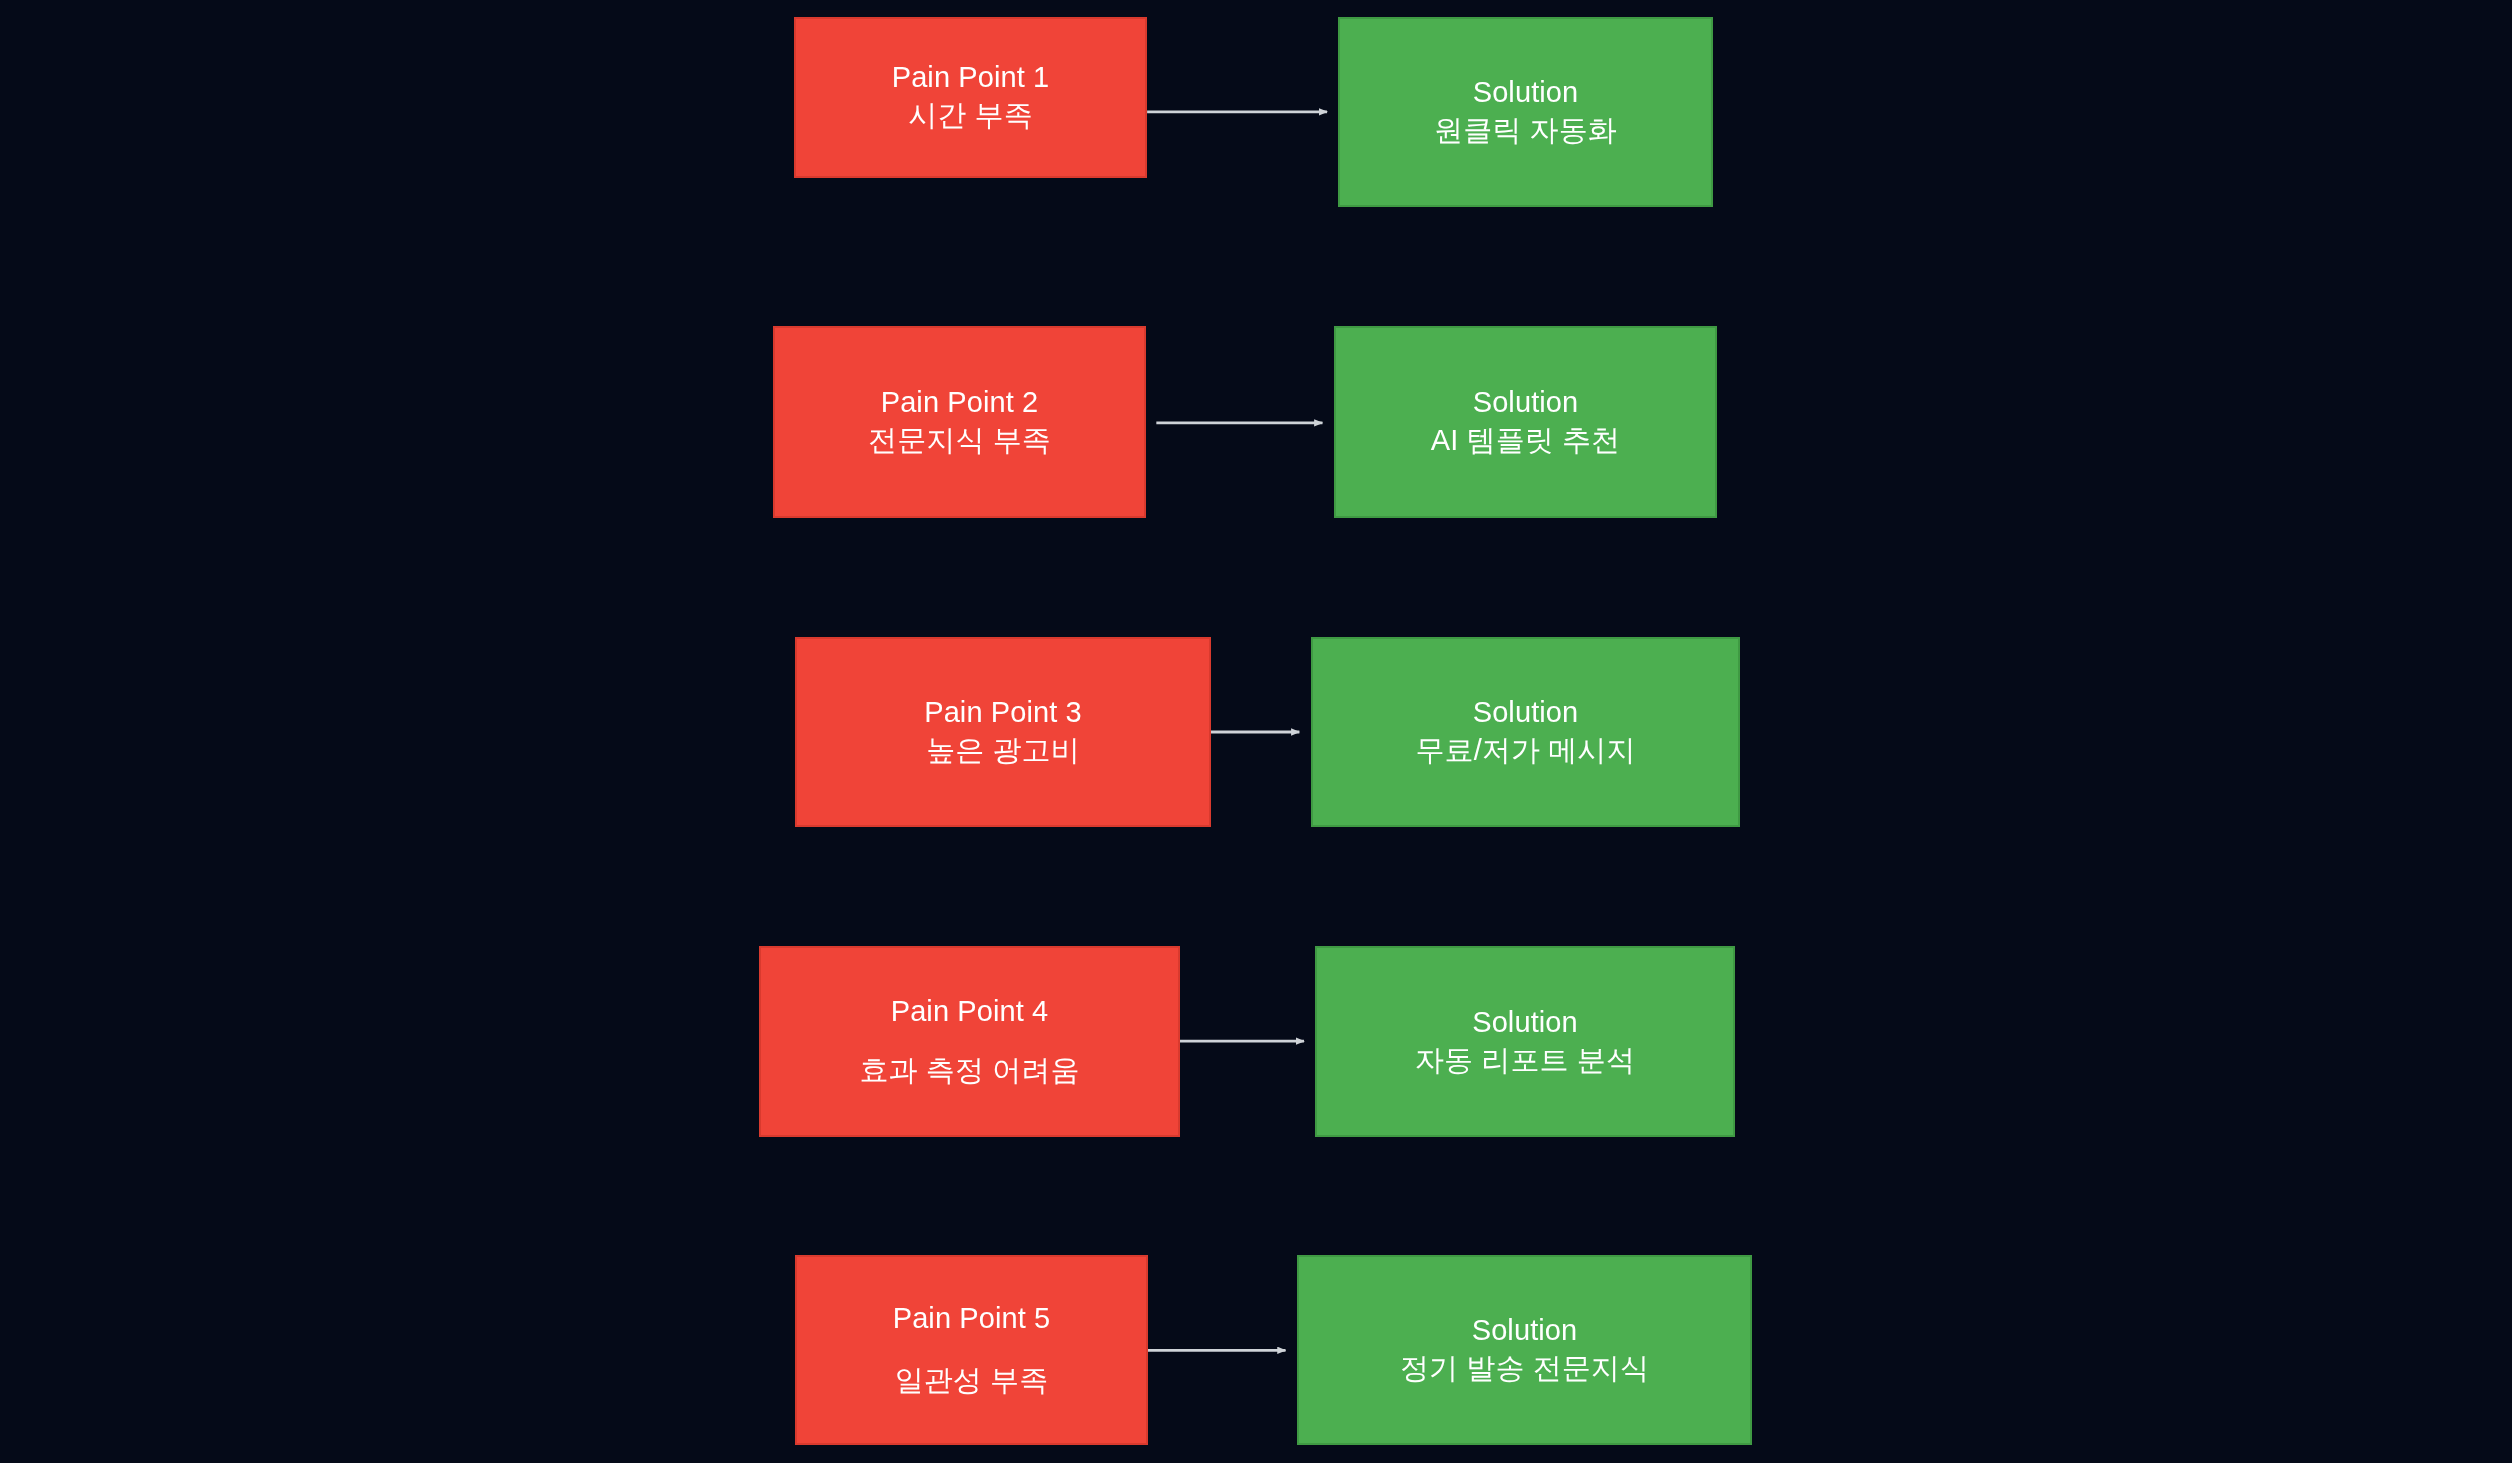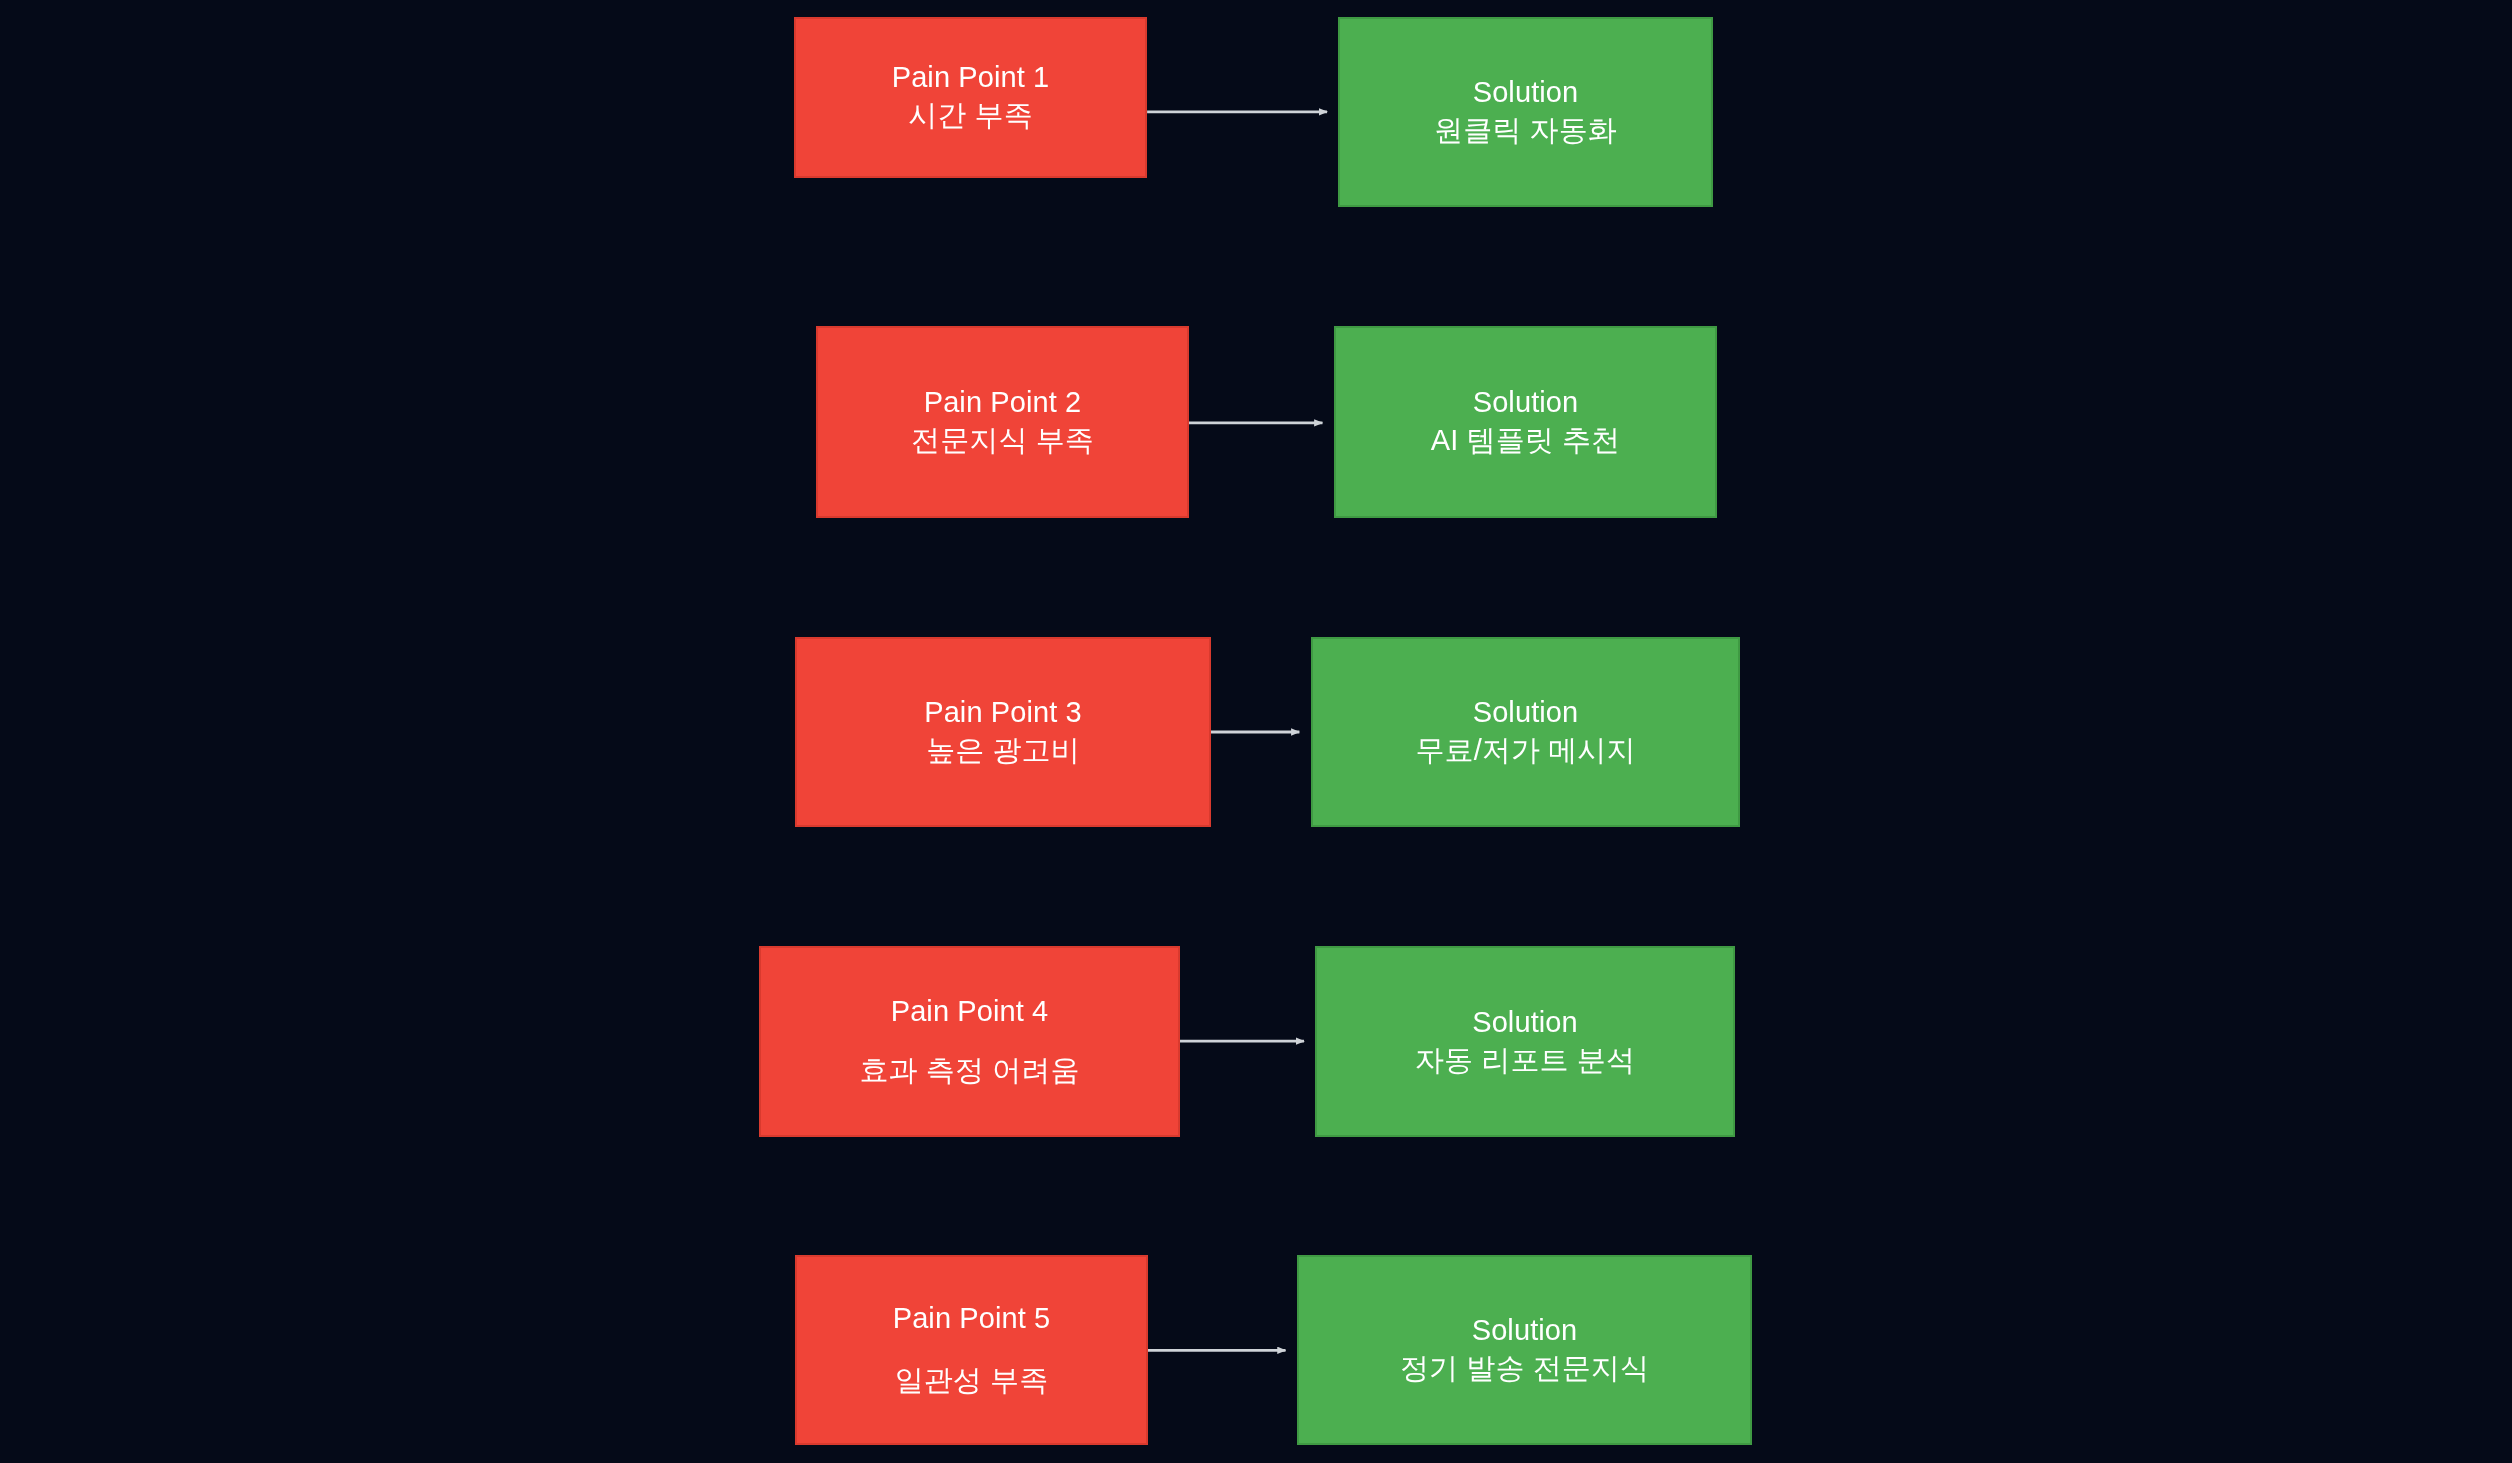--- a/index.html
+++ b/index.html
@@ -84,21 +84,21 @@
 
   <div class="node pain" style="left:794px; top:16.6px; width:353px; height:161px;">
     <span class="line">Pain Point 1</span>
     <span class="line">시간 부족</span>
   </div>
   <div class="node solution" style="left:1338px; top:16.6px; width:375px; height:190px;">
     <span class="line">Solution</span>
     <span class="line">원클릭 자동화</span>
   </div>
 
-  <div class="node pain" style="left:816px; top:326px; width:373px; height:192px;">
+  <div class="node pain" style="left:773px; top:326px; width:373px; height:192px;">
     <span class="line">Pain Point 2</span>
     <span class="line">전문지식 부족</span>
   </div>
   <div class="node solution" style="left:1334px; top:326px; width:383px; height:192px;">
     <span class="line">Solution</span>
     <span class="line">AI 템플릿 추천</span>
   </div>
 
   <div class="node pain" style="left:795px; top:637px; width:416px; height:190px;">
     <span class="line">Pain Point 3</span>

